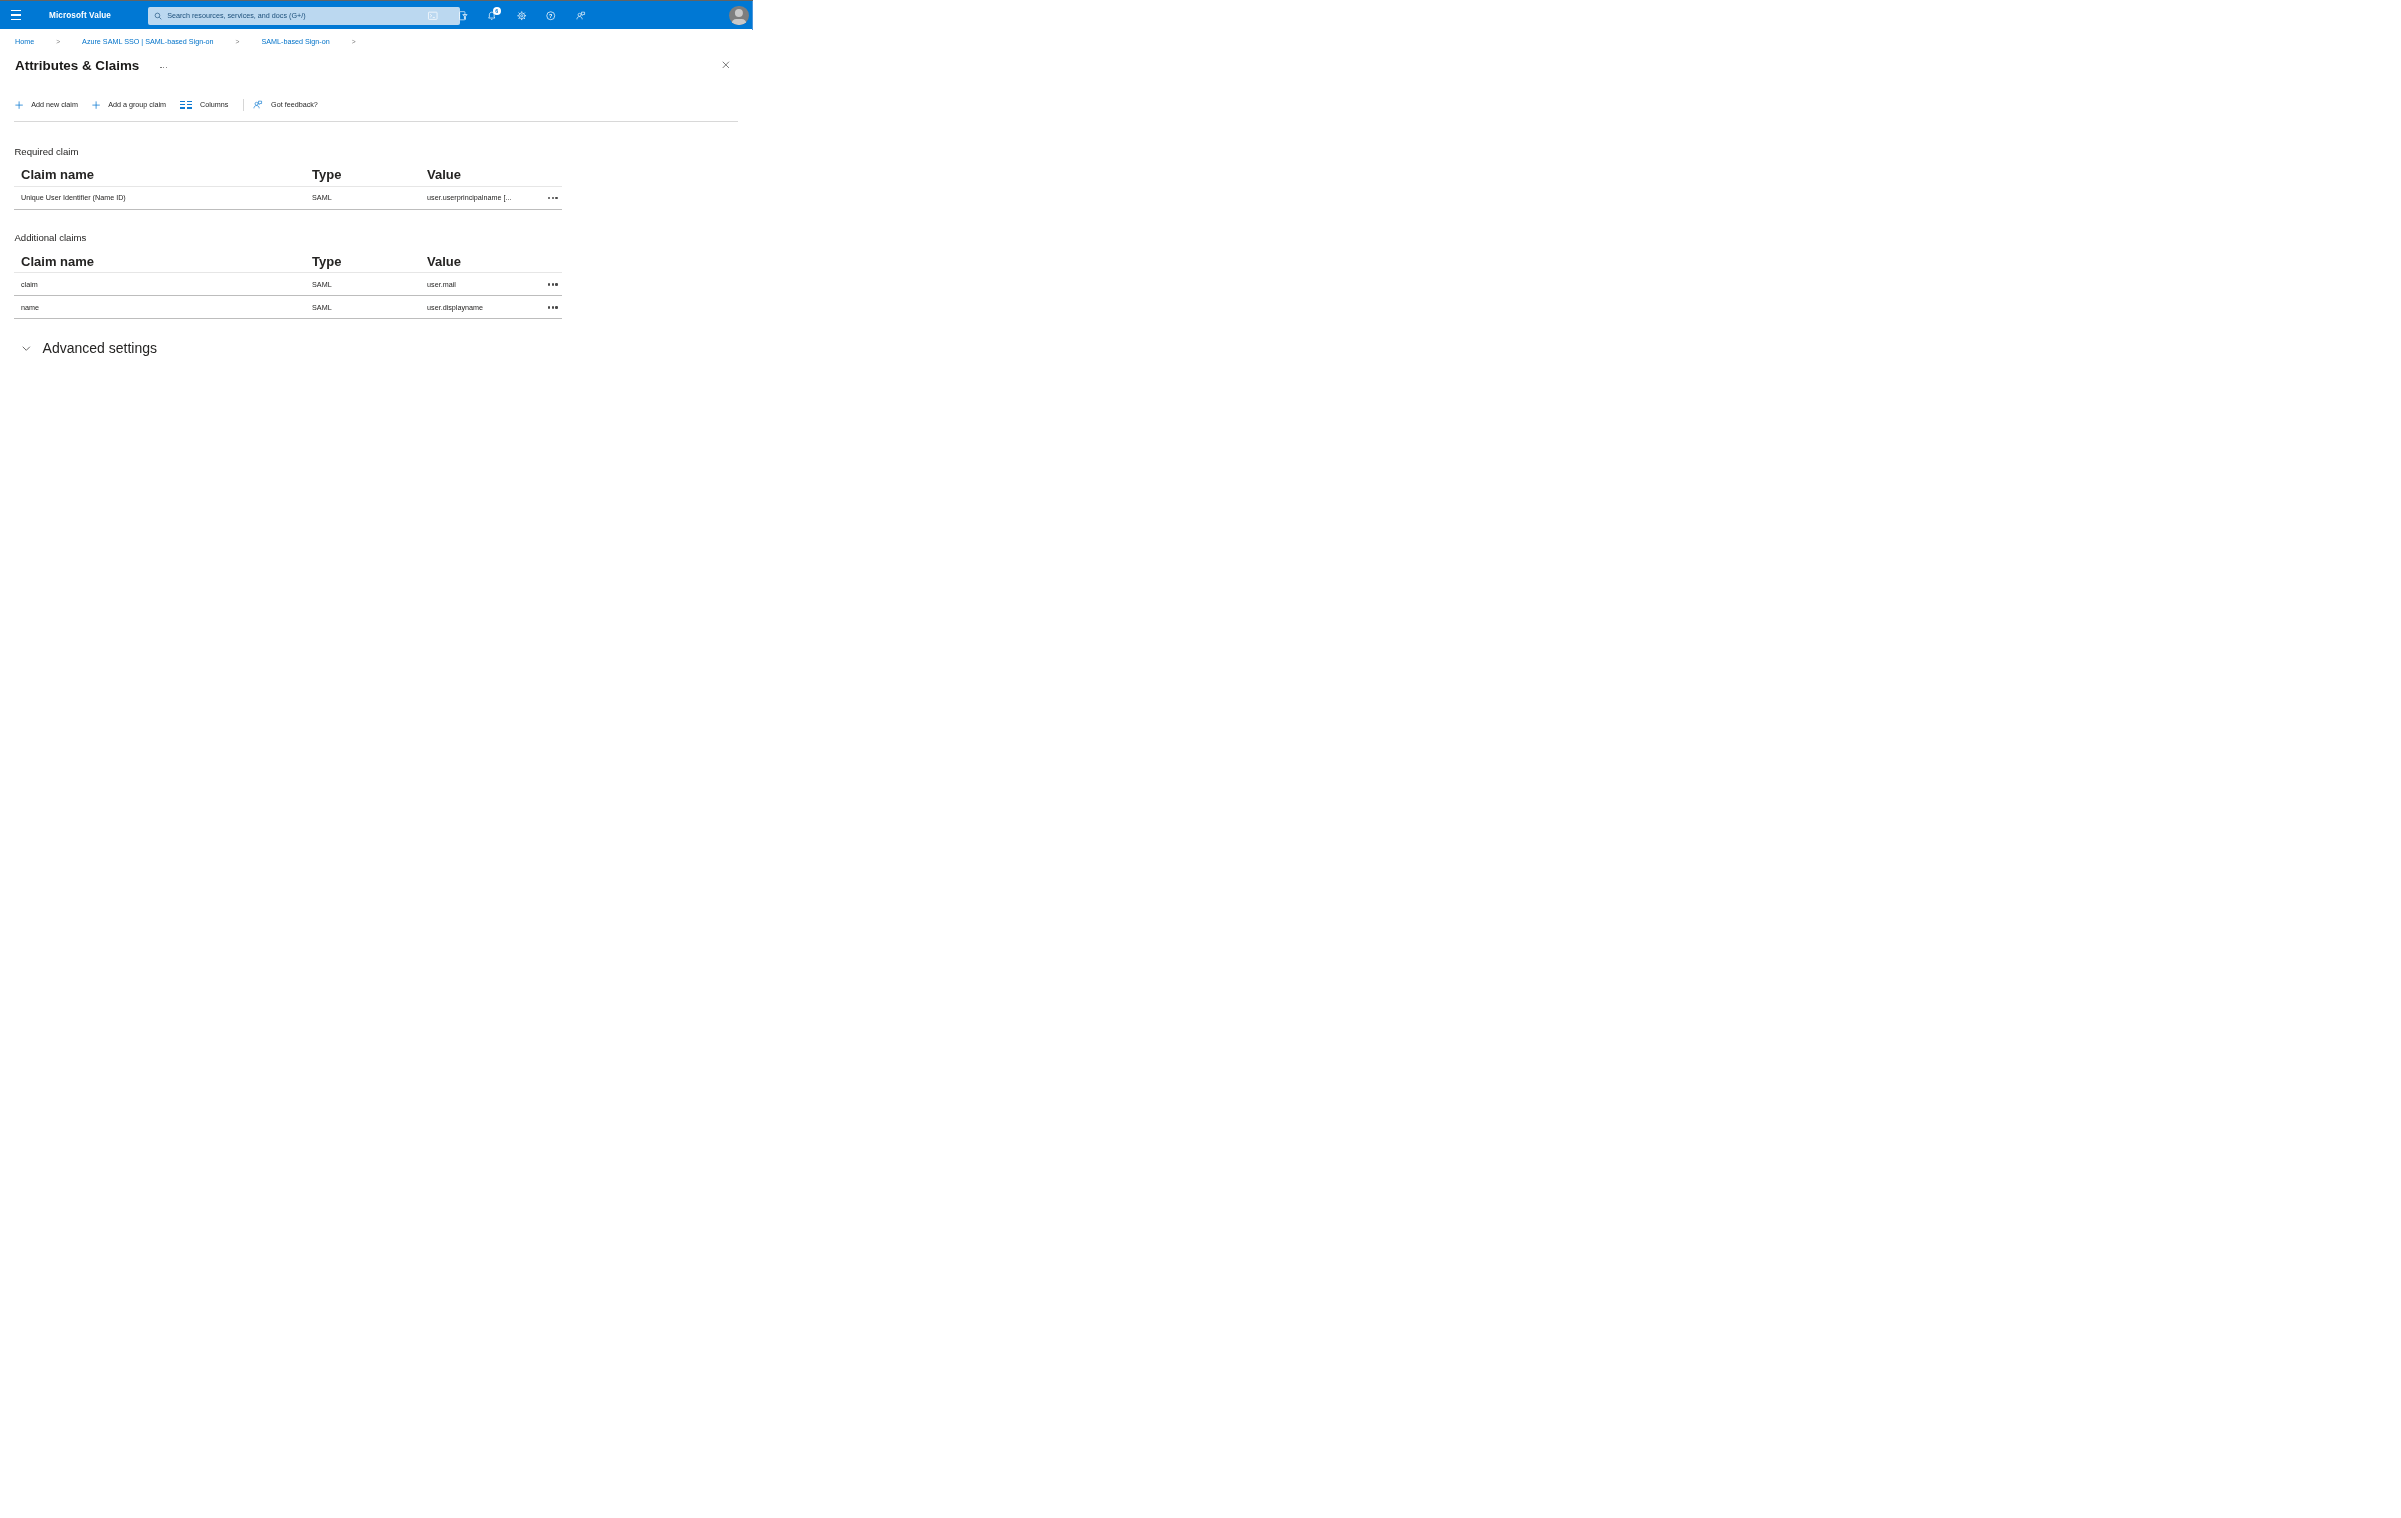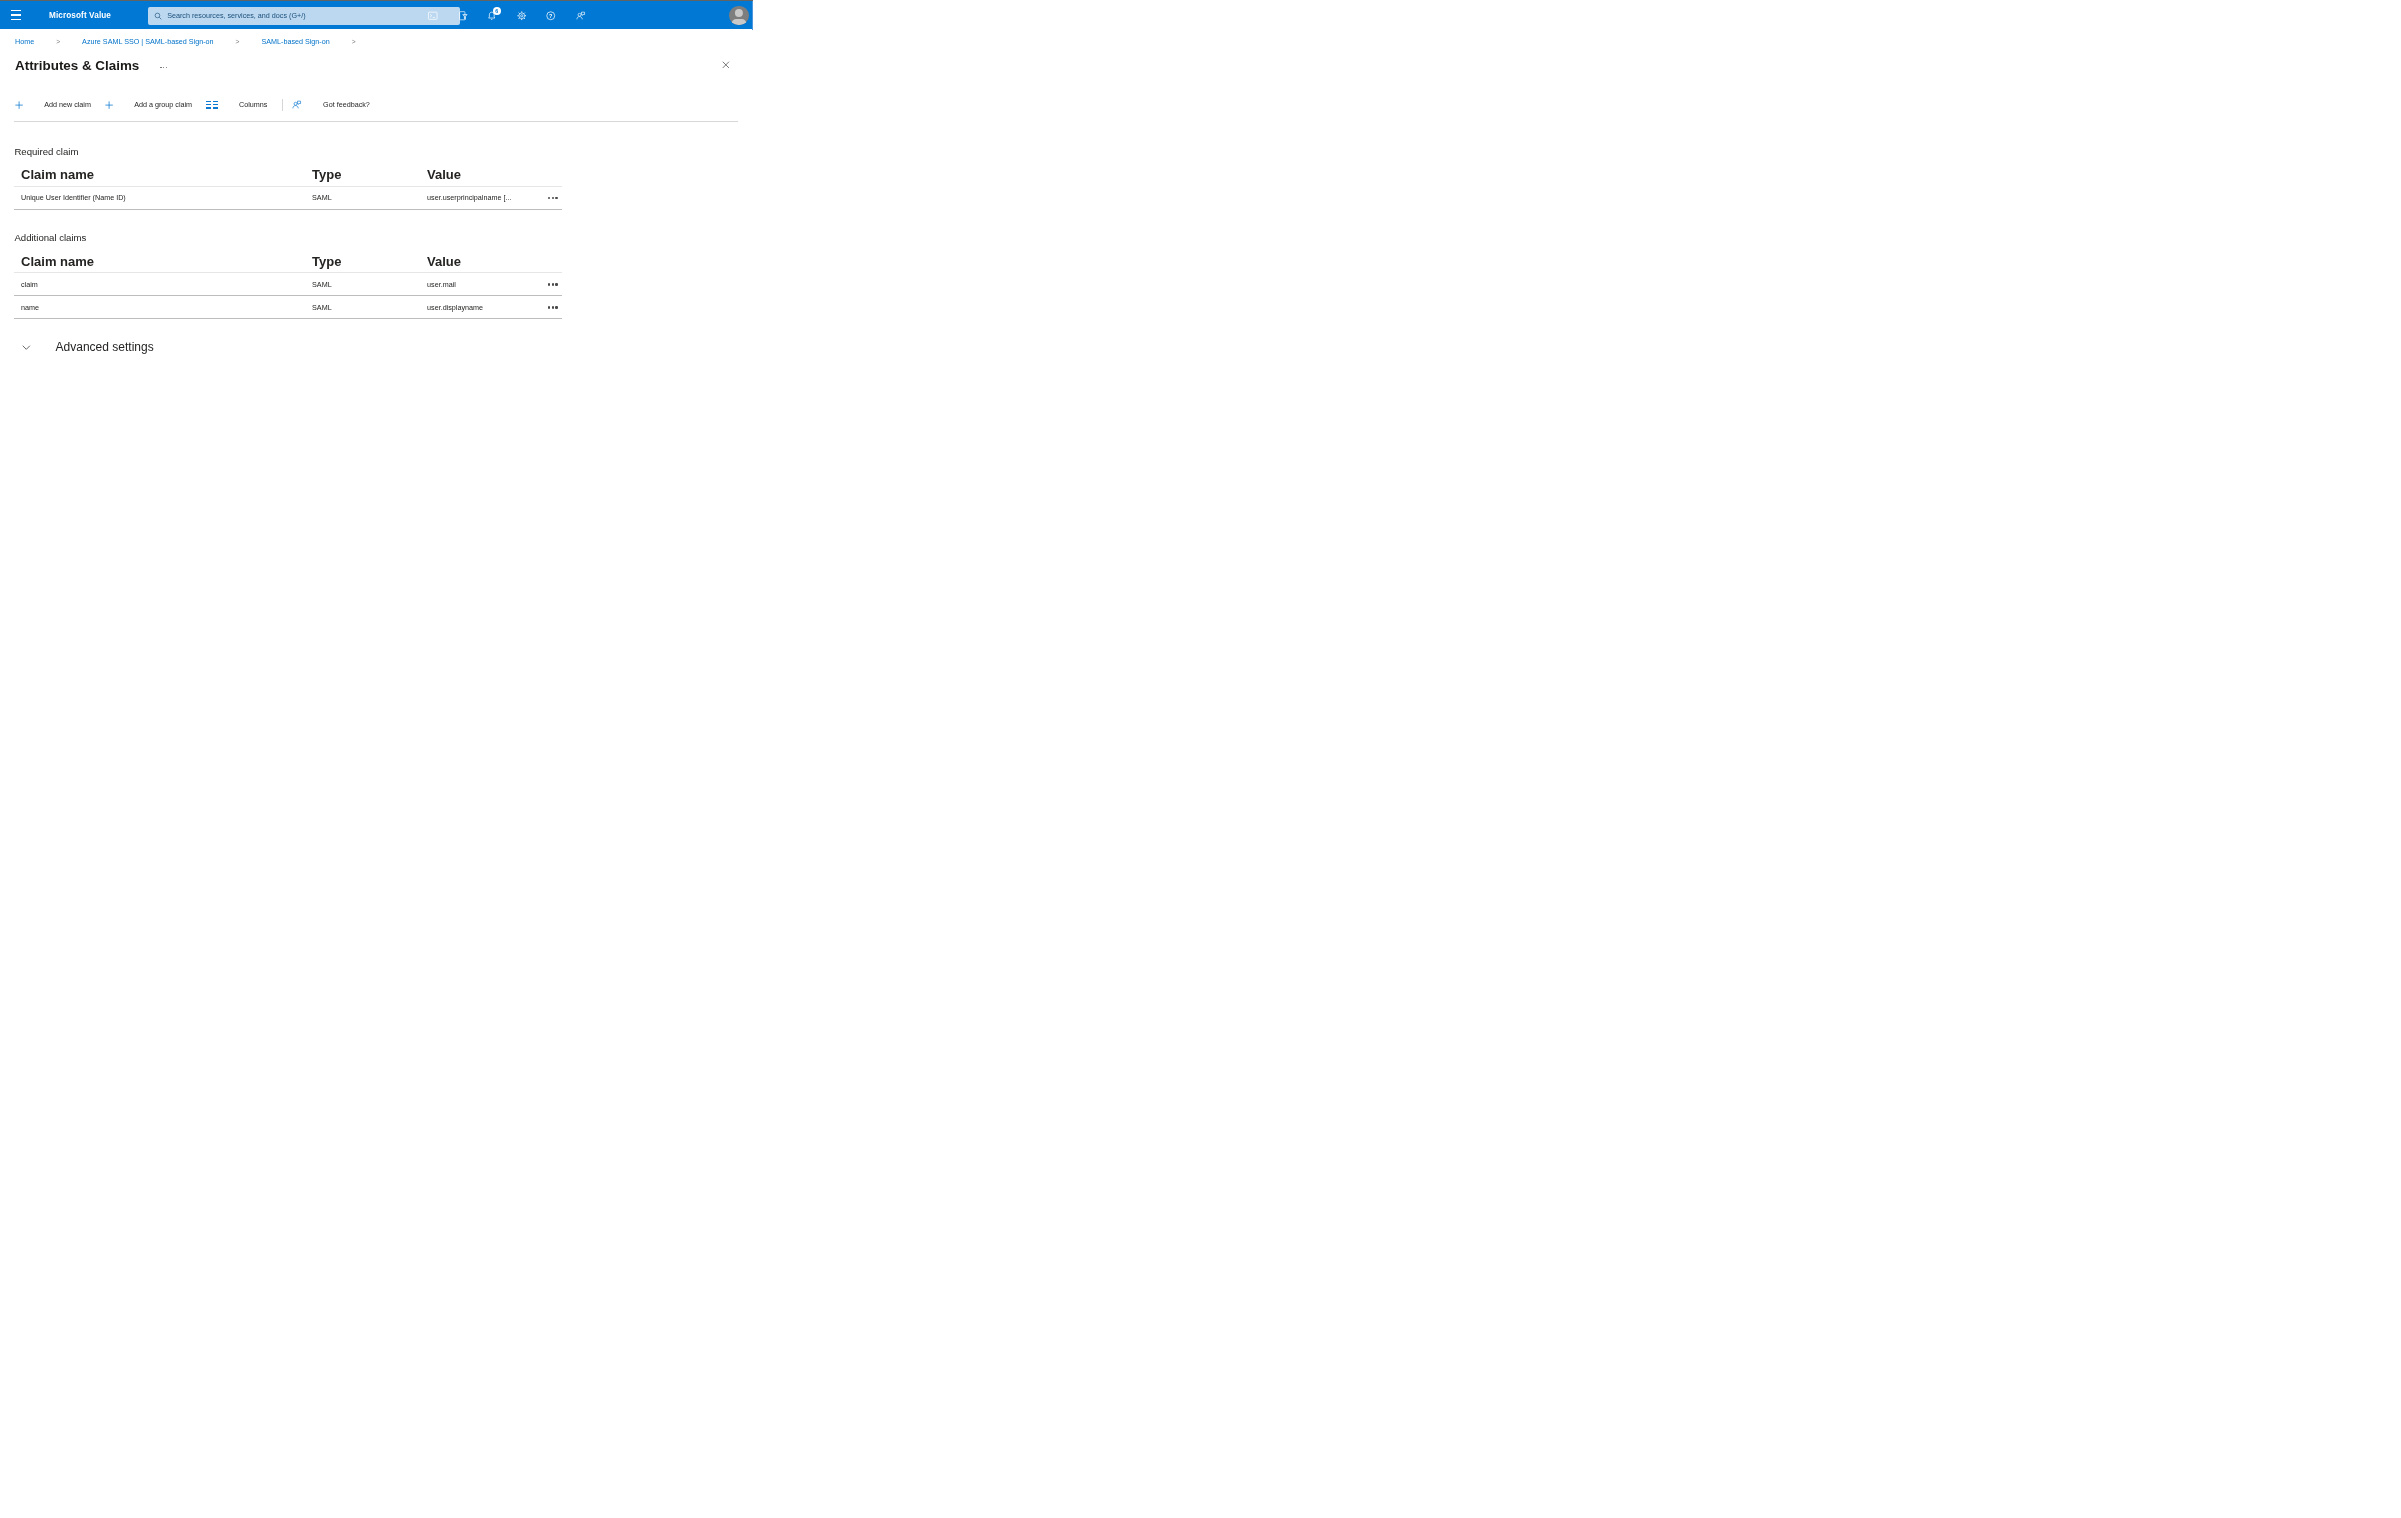--- a/index.html
+++ b/index.html
@@ -40,43 +40,43 @@
   
   .title-row { position:relative; margin:10px 0 0 15px; height:19px; display:flex; align-items:center; }
   .page-title { font-size:13.4px; font-weight:bold; color:#1b1a19; }
   .more-dots { display:flex; gap:1.4px; margin-left:21px; margin-top:3.8px; background:none; border:none; cursor:pointer; }
   .more-dots i { width:1.4px; height:1.4px; border-radius:50%; background:#6a6a6a; display:block; }
   .close-btn { position:absolute; right:20.7px; top:2.9px; width:12.5px; height:12.5px; background:none; border:none;
                cursor:pointer; display:flex; align-items:center; justify-content:center; }
 
   
   .toolbar { margin:22px 0 0 15px; height:15.4px; display:flex; align-items:center; }
-  .tool-item { display:flex; align-items:center; gap:21px; background:none; border:none; cursor:pointer;
+  .tool-item { display:flex; align-items:center; gap:8px; background:none; border:none; cursor:pointer;
                font-family:"Liberation Sans", sans-serif; font-size:7.2px; color:#262626; margin-right:14px; }
   .cols-icon { display:grid; grid-template-columns:5.3px 4.8px; grid-template-rows:repeat(3,1.2px); gap:1.9px 1.9px; }
   .cols-icon i { display:block; background:#0f7ad1; }
   .tool-sep { width:0.5px; height:12.5px; background:#d6d6d6; margin:0 7.7px 0 1px; }
   .toolbar-divider { margin:8.2px 15px 0 14.4px; height:0.5px; background:#d8d8d8; }
 
   
   .section-heading { margin:23.5px 0 0 14.4px; font-size:9.6px; font-weight:400; color:#252423; line-height:13.4px; }
   .claims-table { margin-left:14.4px; width:548px; }
   .t-row { display:grid; grid-template-columns:291px 115px 119px 24px; align-items:center; height:23px; }
   .t-head { font-weight:bold; font-size:13px; border-bottom:0.5px solid #e6e6e6; }
   .t-data { font-size:7.2px; border-bottom:0.5px solid #bdbdbd; }
   .t-cell { padding-left:6.7px; white-space:nowrap; overflow:hidden; }
   .row-menu { justify-self:end; padding-right:5.8px; display:flex; gap:1.7px; background:none; border:none; cursor:pointer; }
   .row-menu i { width:2.2px; height:2.2px; border-radius:50%; background:#4a4a4a; display:block; }
   .tbl-gap { height:5.8px; }
   .section2-gap { height:17.3px; }
 
   
-  .advanced { margin:21px 0 0 22px; display:flex; align-items:center; gap:25px;
+  .advanced { margin:21px 0 0 22px; display:flex; align-items:center; gap:12px;
               background:none; border:none; cursor:pointer; font-family:"Liberation Sans", sans-serif;
-              font-size:12px; color:#252423; }
+              font-size:14px; color:#252423; }
 </style>
 </head>
 <body>
 
 <header class="topbar">
   <button class="hamburger">
     <i></i>
       <i></i>
       <i></i>
   </button>

